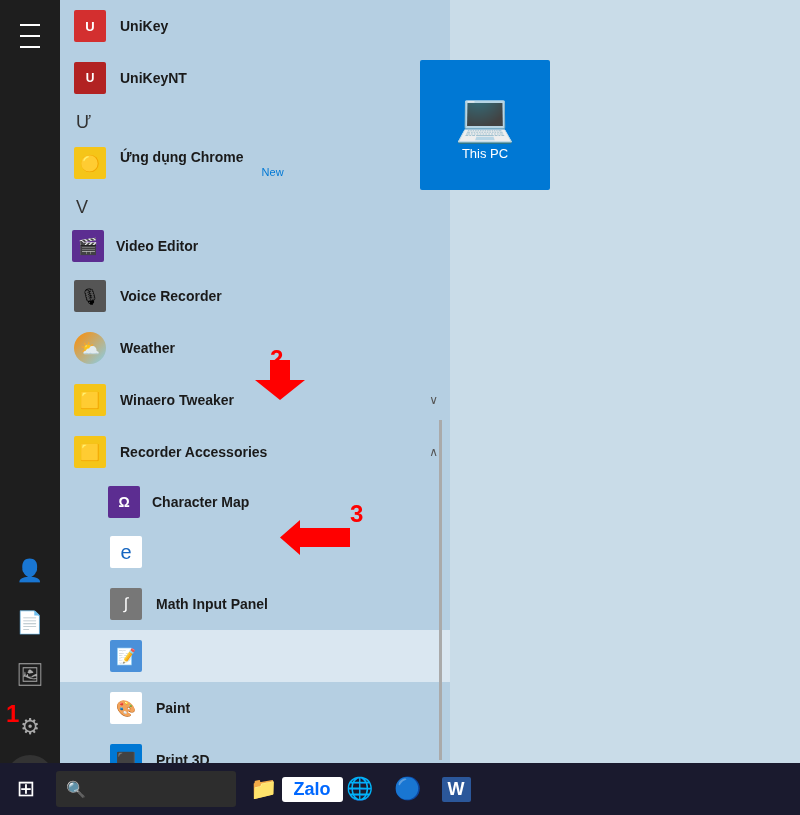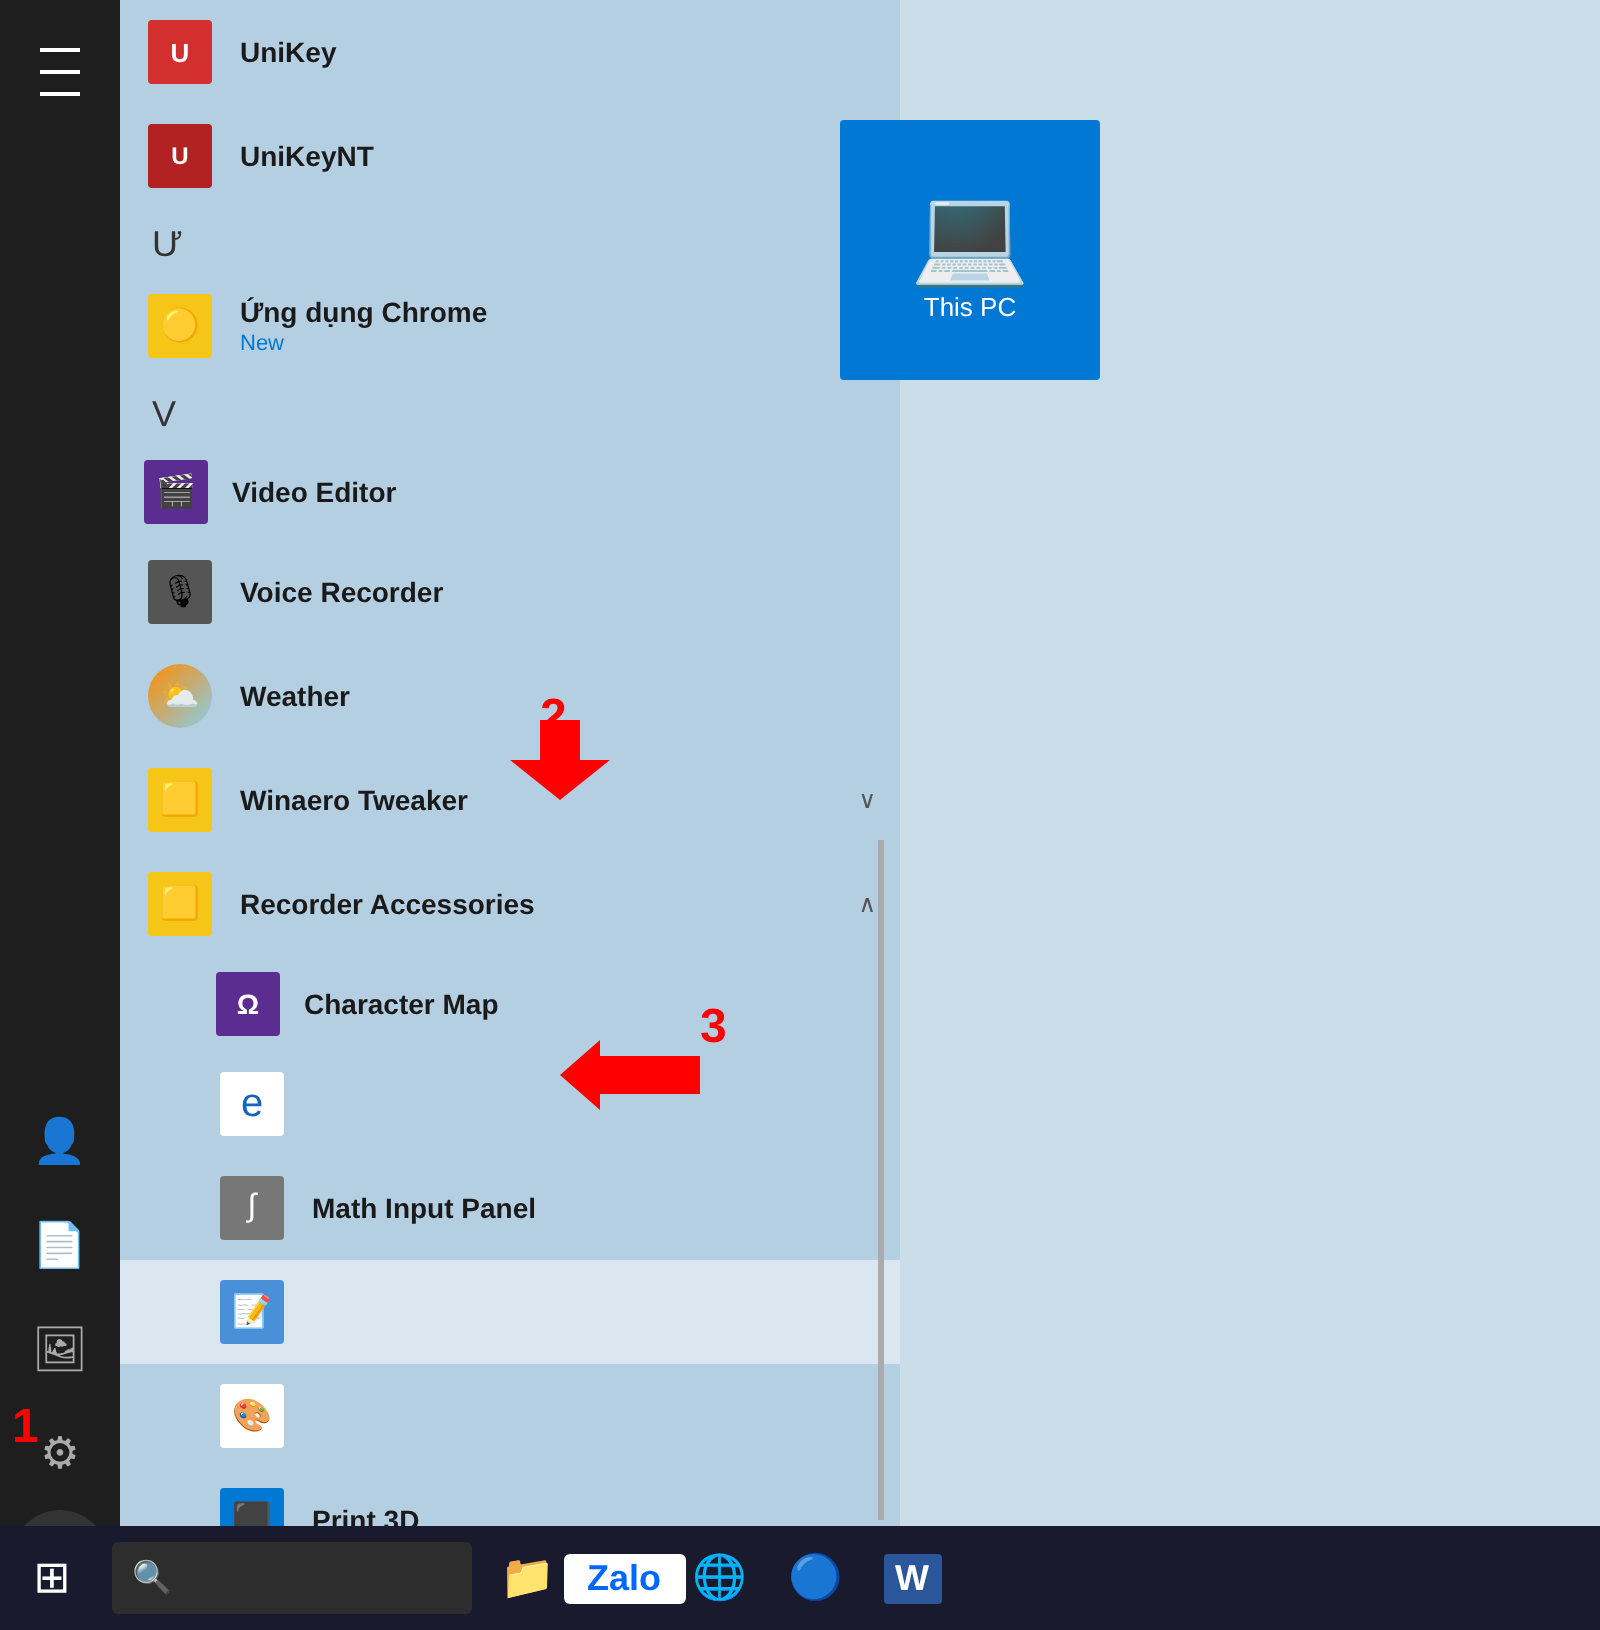--- a/index.html
+++ b/index.html
@@ -102,20 +102,21 @@
       font-size: 14px;
       color: #1a1a1a;
       flex: 1;
       font-weight: bold;
     }
 
     .app-new-badge {
       font-size: 11px;
       color: #0078d4;
       display: block;
+      text-align: center;
     }
 
     .chevron {
       font-size: 12px;
       color: #555;
       margin-left: 4px;
     }
 
     .sub-item {
       padding-left: 48px;
@@ -337,20 +338,21 @@
     <div class="app-item sub-item highlighted" style="background:rgba(255,255,255,0.5);">
       <div class="app-icon">
         <div style="width:32px;height:32px;background:#4a90d9;border-radius:2px;display:flex;align-items:center;justify-content:center;font-size:16px;">📝</div>
       </div>
     </div>
 
     <div class="app-item sub-item">
       <div class="app-icon">
         <div style="width:32px;height:32px;background:white;border-radius:2px;display:flex;align-items:center;justify-content:center;font-size:16px;">🎨</div>
       </div>
+      <span class="app-name">Paint</span>
     </div>
 
     <div class="app-item sub-item">
       <div class="app-icon">
         <div style="width:32px;height:32px;background:#0078d4;border-radius:2px;display:flex;align-items:center;justify-content:center;font-size:16px;color:white;">⬛</div>
       </div>
       <span class="app-name">Print 3D</span>
     </div>
 
     <div class="app-item sub-item">

